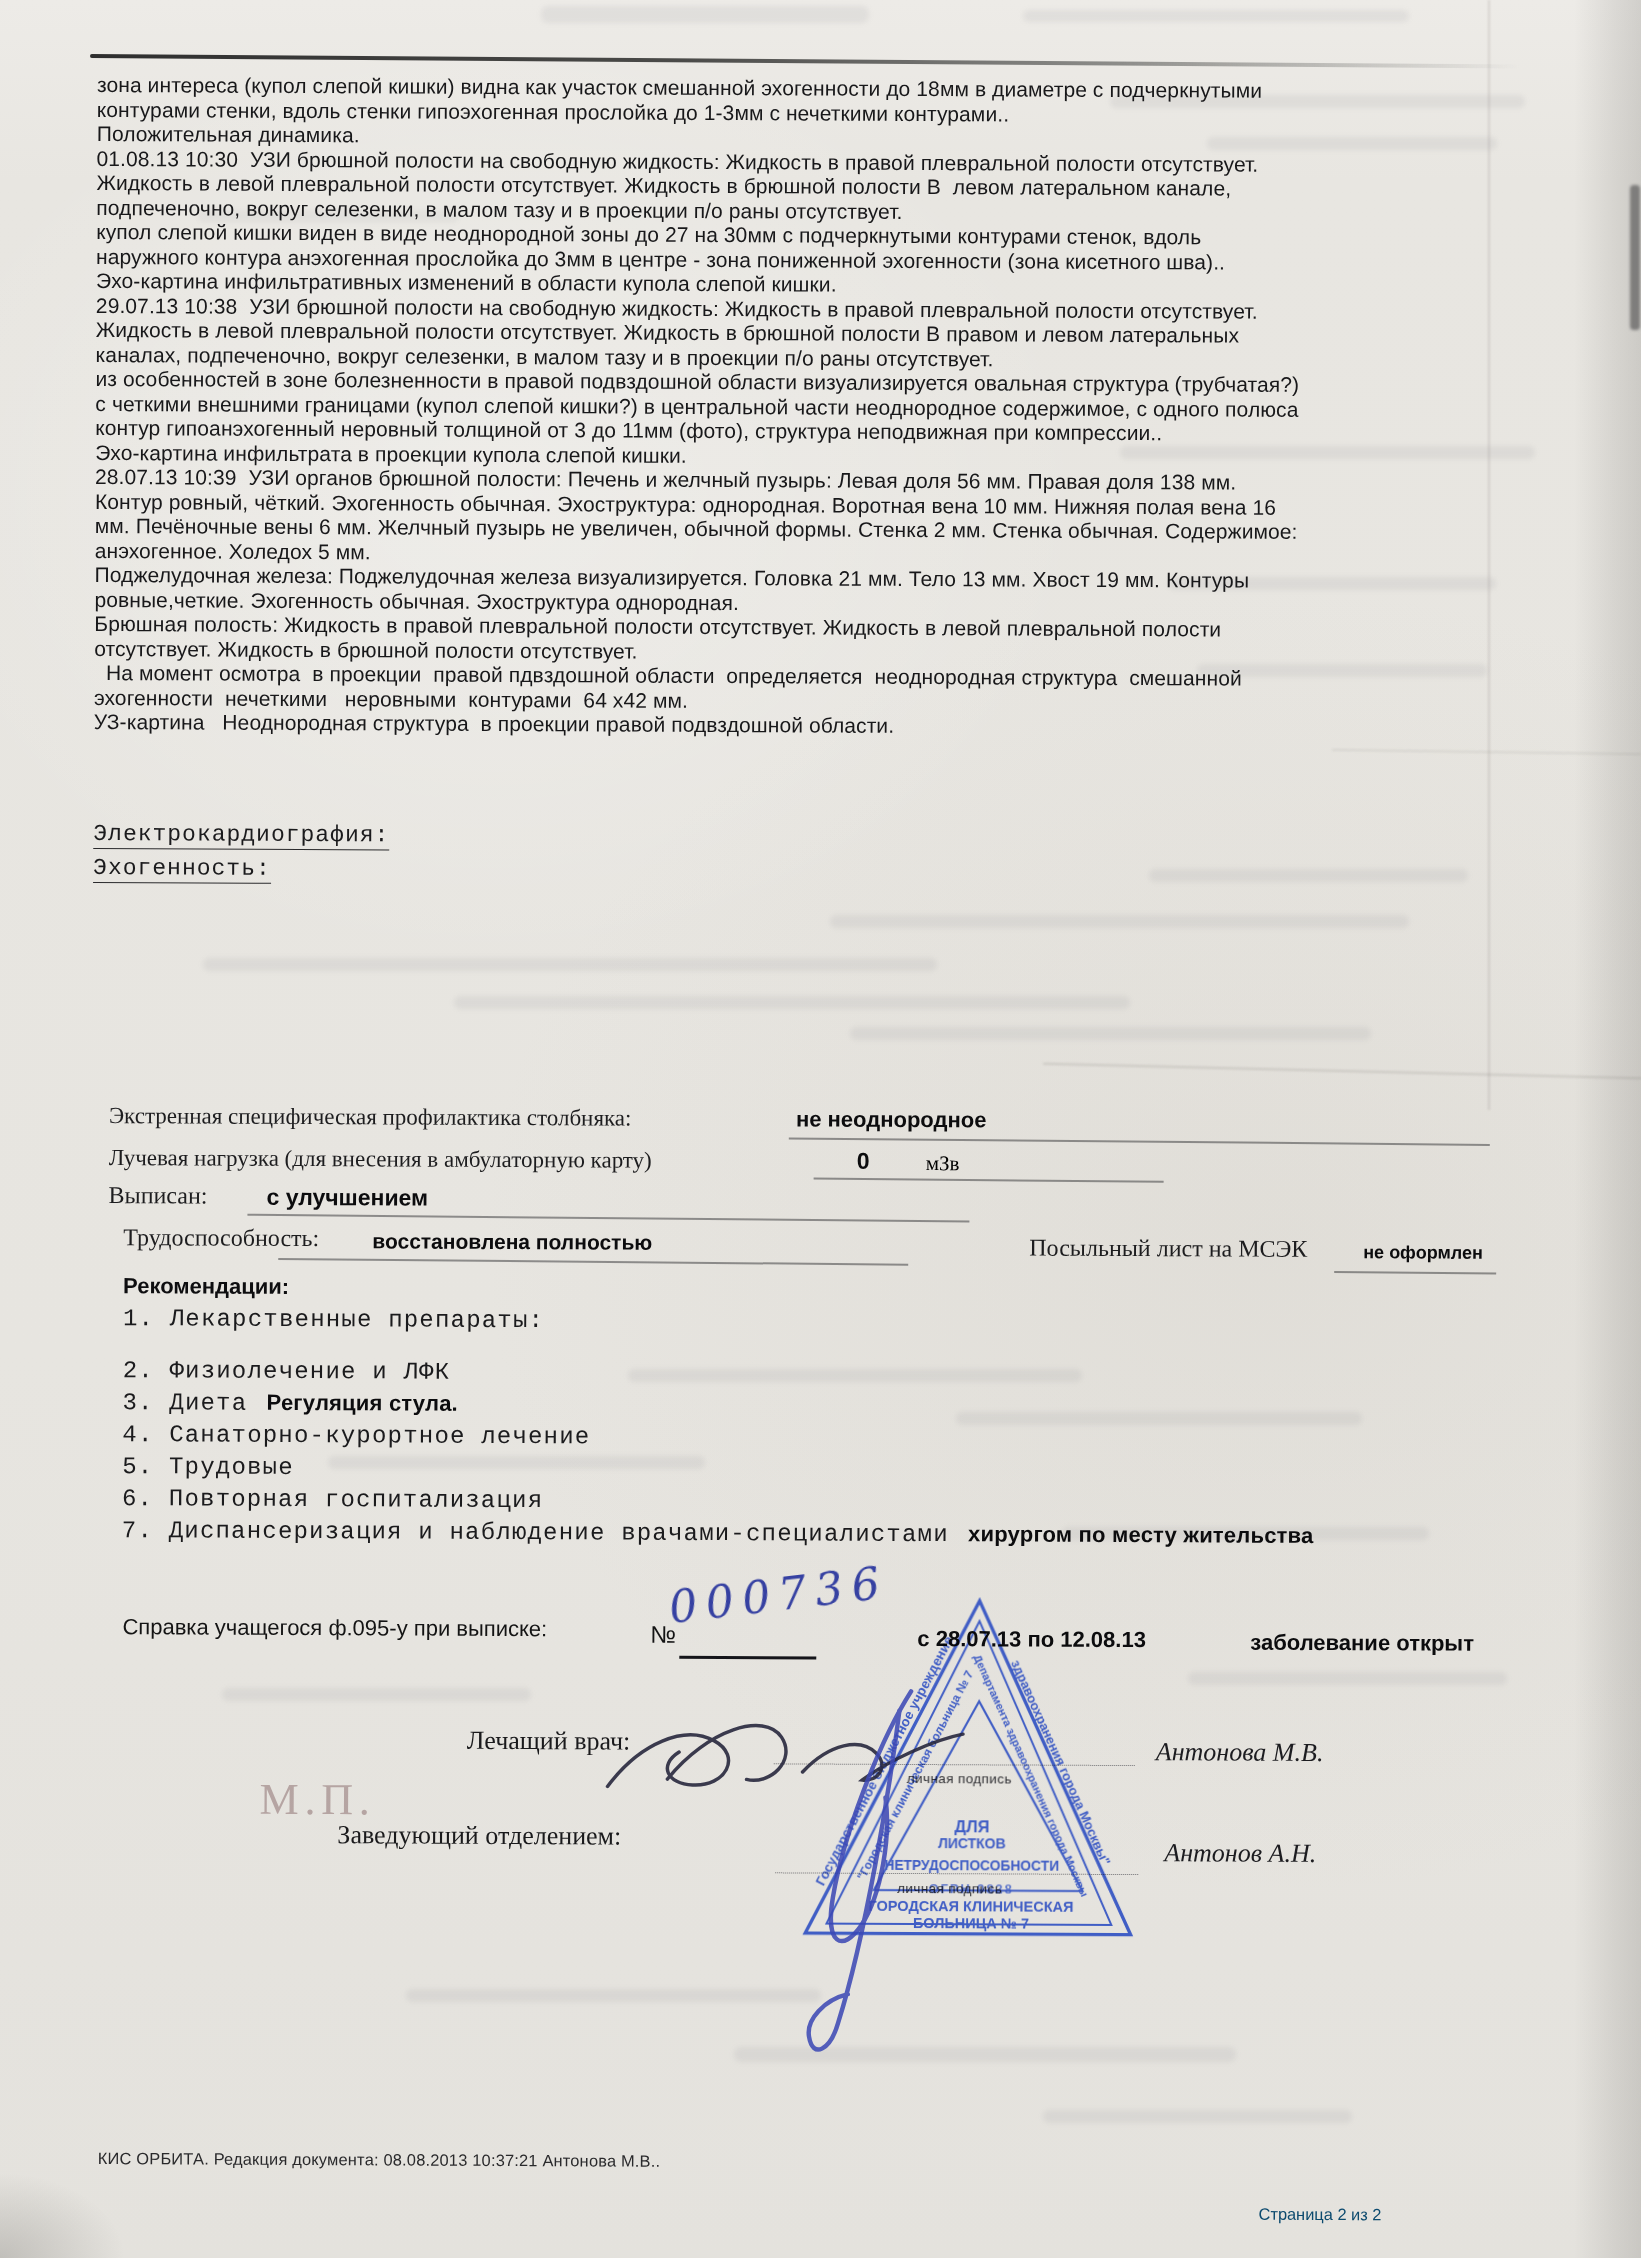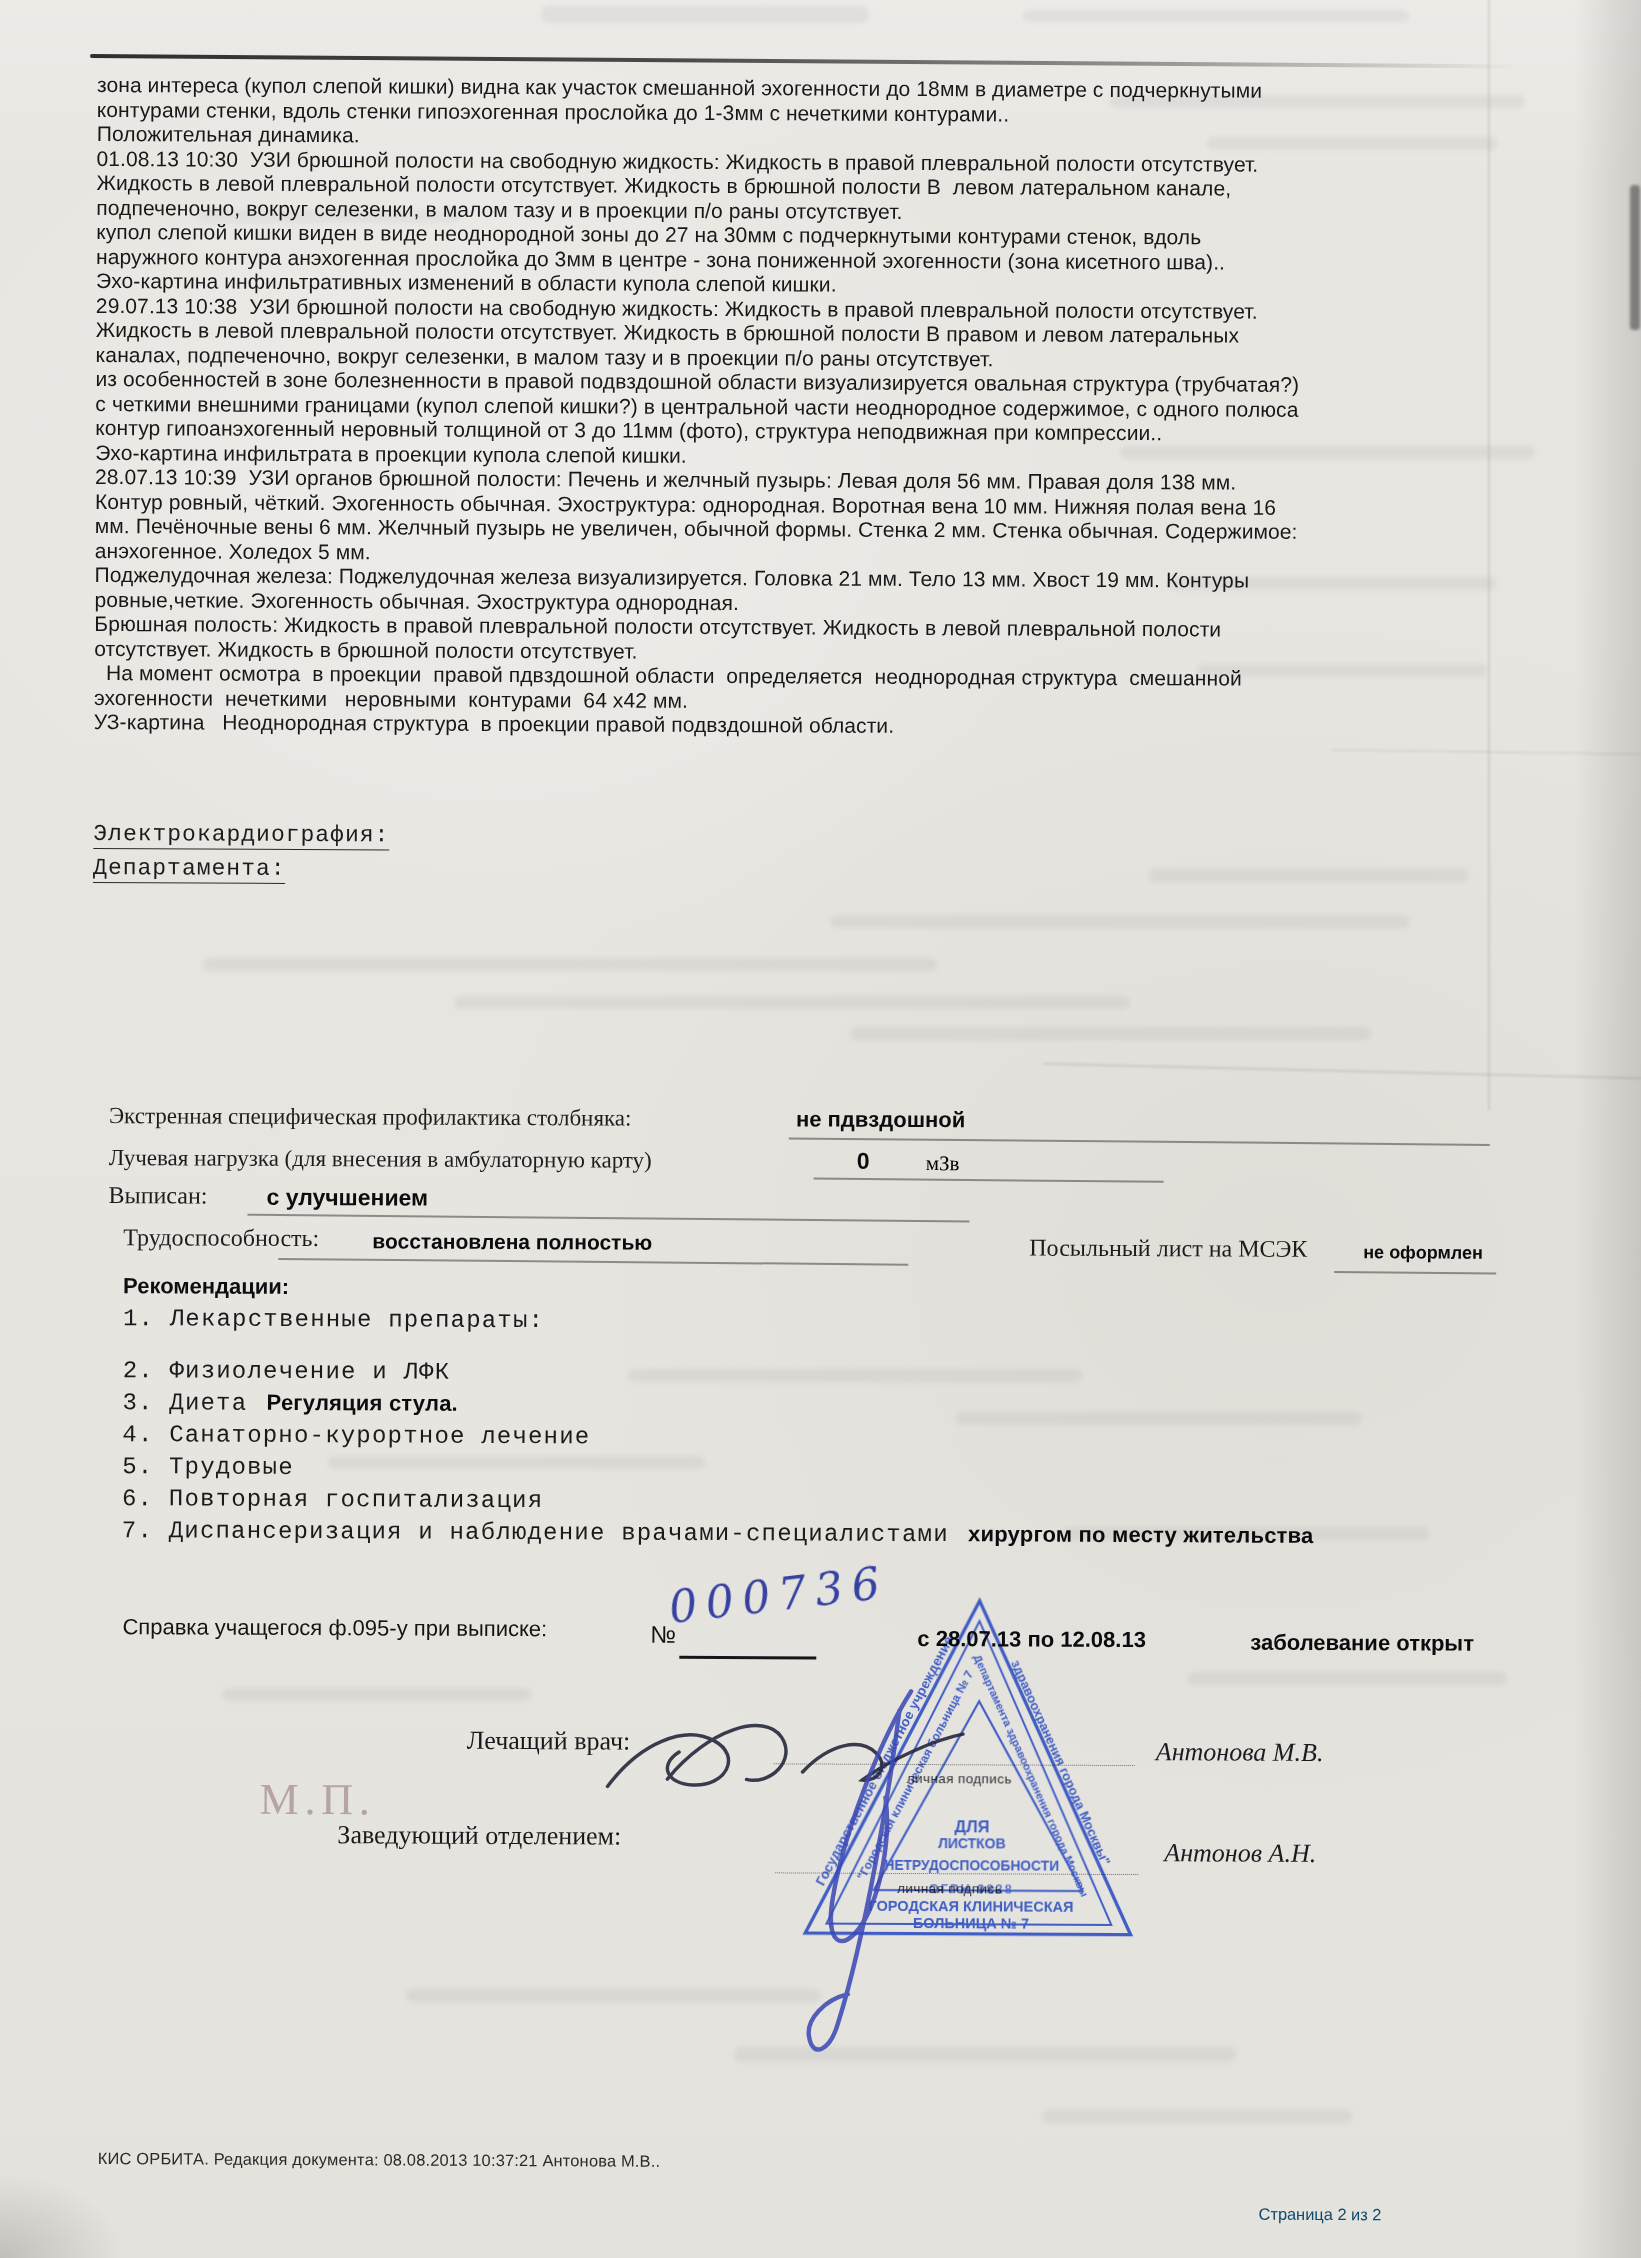--- a/index.html
+++ b/index.html
@@ -159,24 +159,24 @@
       <div class="line">Поджелудочная железа: Поджелудочная железа визуализируется. Головка 21 мм. Тело 13 мм. Хвост 19 мм. Контуры</div>
       <div class="line">ровные,четкие. Эхогенность обычная. Эхоструктура однородная.</div>
       <div class="line">Брюшная полость: Жидкость в правой плевральной полости отсутствует. Жидкость в левой плевральной полости</div>
       <div class="line">отсутствует. Жидкость в брюшной полости отсутствует.</div>
       <div class="line">  На момент осмотра  в проекции  правой пдвздошной области  определяется  неоднородная структура  смешанной</div>
       <div class="line">эхогенности  нечеткими   неровными  контурами  64 х42 мм.</div>
       <div class="line">УЗ-картина   Неоднородная структура  в проекции правой подвздошной области.</div>
     </div>
 
   <div id="ecg" class="abs mono-head">Электрокардиография:</div>
-  <div id="consult" class="abs mono-head">Департамента:</div>
+  <div id="consult" class="abs mono-head">Эхогенность:</div>
 
   <div id="tetanus-label" class="abs flabel">Экстренная специфическая профилактика столбняка:</div>
-  <div id="tetanus-value" class="abs fvalue">не пдвздошной</div>
+  <div id="tetanus-value" class="abs fvalue">не неоднородное</div>
   <div id="tetanus-line" class="abs fline"></div>
 
   <div id="radiation-label" class="abs flabel">Лучевая нагрузка (для внесения в амбулаторную карту)</div>
   <div id="radiation-value" class="abs fvalue">0</div>
   <div id="radiation-unit" class="abs">мЗв</div>
   <div id="radiation-line" class="abs fline"></div>
 
   <div id="discharged-label" class="abs flabel">Выписан:</div>
   <div id="discharged-value" class="abs fvalue">с улучшением</div>
   <div id="discharged-line" class="abs fline"></div>

